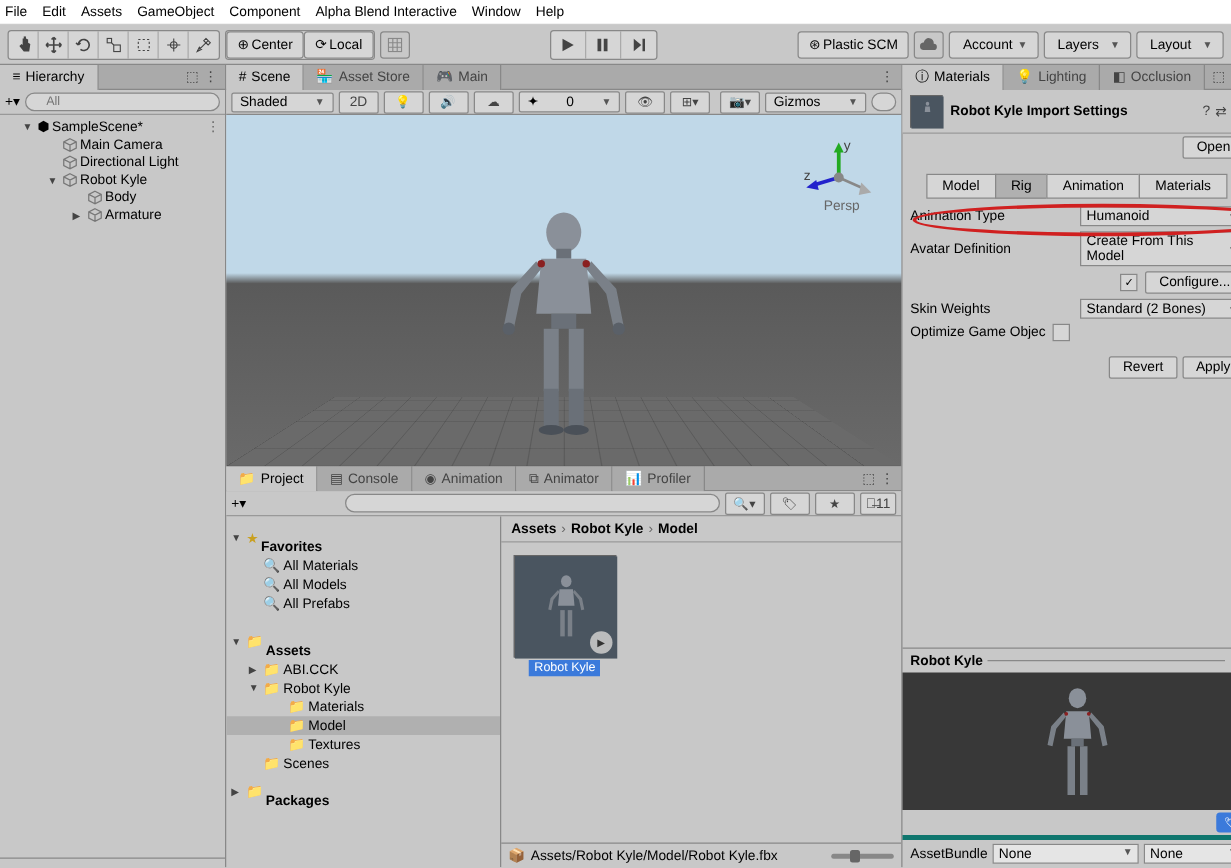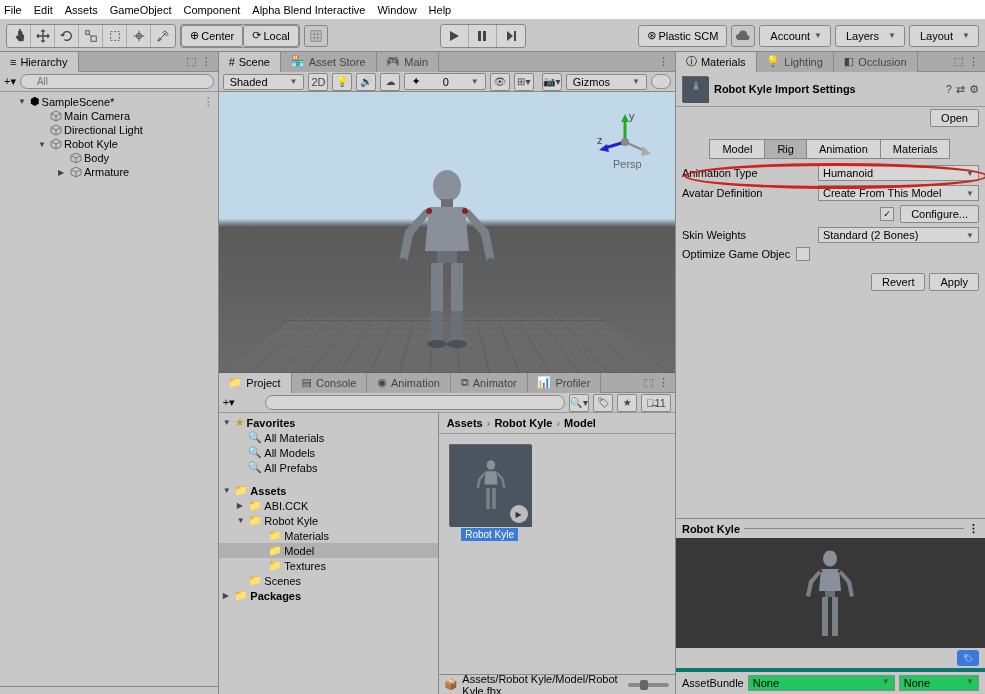--- a/index.html
+++ b/index.html
@@ -39,21 +39,21 @@
 .tree { background: #c8c8c8; flex: 1; overflow: auto; padding: 2px 0; }
 .tree-row { padding: 1px 4px; display: flex; align-items: center; gap: 2px; white-space: nowrap; }
 .tree-indent-1 { padding-left: 18px; }
 .tree-indent-2 { padding-left: 38px; }
 .tree-indent-3 { padding-left: 58px; }
 .fold { width: 10px; color: #444; font-size: 8px; }
 
 
 .scene-toolbar { background: #c8c8c8; padding: 2px 4px; display: flex; align-items: center; gap: 4px; height: 20px; border-bottom: 1px solid #888; }
 .scene-dd { padding: 1px 6px; border: 1px solid #888; border-radius: 2px; background: #d6d6d6; display: flex; align-items: center; gap: 22px; }
-.scene-btn { width: 20px; height: 18px; border: 1px solid #888; border-radius: 2px; background: #d6d6d6; display: flex; align-items: center; justify-content: center; font-size: 10px; color: #444; }
+.scene-btn { width: 32px; height: 18px; border: 1px solid #888; border-radius: 2px; background: #d6d6d6; display: flex; align-items: center; justify-content: center; font-size: 10px; color: #444; }
 .viewport { flex: 1; background: linear-gradient(to bottom, #c0d8e8 0%, #c0d8e8 45%, #5a5a5a 48%, #6a6a6a 100%); position: relative; overflow: hidden; }
 .ground { position: absolute; bottom: 0; left: 0; right: 0; height: 58%; background: #6a6a6a; background-image: repeating-linear-gradient(90deg, rgba(0,0,0,0.15) 0 1px, transparent 1px 30px), repeating-linear-gradient(0deg, rgba(0,0,0,0.15) 0 1px, transparent 1px 30px); transform: perspective(300px) rotateX(60deg); transform-origin: bottom; }
 .robot { position: absolute; left: 50%; top: 38%; transform: translate(-50%, -20%); }
 .gizmo { position: absolute; top: 20px; right: 20px; width: 60px; height: 60px; }
 .project-toolbar { background: #c8c8c8; padding: 2px 4px; display: flex; align-items: center; gap: 4px; height: 20px; border-bottom: 1px solid #999; }
 .project-body { flex: 1; display: flex; overflow: hidden; }
 .project-tree { width: 220px; border-right: 1px solid #888; overflow: auto; padding: 2px 0; }
 .project-content { flex: 1; display: flex; flex-direction: column; }
 .breadcrumb { padding: 4px 8px; border-bottom: 1px solid #999; display: flex; gap: 4px; align-items: center; font-weight: bold; }
 .breadcrumb .sep { color: #666; font-weight: normal; }
@@ -84,24 +84,24 @@
 .insp-btn-row { display: flex; justify-content: flex-end; gap: 4px; padding: 8px 0; }
 .red-circle { position: absolute; border: 3px solid #d02020; border-radius: 50%; width: 304px; height: 26px; top: -2px; left: 2px; pointer-events: none; }
 
 .preview-panel { border-top: 1px solid #888; display: flex; flex-direction: column; }
 .preview-header { padding: 3px 6px; display: flex; align-items: center; gap: 4px; font-weight: bold; }
 .preview-line { flex: 1; height: 1px; background: #888; }
 .preview-body { height: 110px; background: #383838; display: flex; align-items: center; justify-content: center; }
 .label-row { padding: 2px 6px; display: flex; justify-content: flex-end; }
 .label-tag { width: 22px; height: 16px; background: #3b7adb; border-radius: 3px; display: flex; align-items: center; justify-content: center; color: #fff; font-size: 8px; }
 .assetbundle-row { padding: 3px 6px; display: flex; align-items: center; gap: 4px; border-top: 4px solid #0f766e; }
-.ab-field { flex: 1; border: 1px solid #888; background: #22c55e; padding: 1px 4px; display: flex; justify-content: space-between; gap: 36px; }
+.ab-field { flex: 1; border: 1px solid #888; background: #e5e5e5; padding: 1px 4px; display: flex; justify-content: space-between; gap: 36px; }
 .ab-field.small { flex: 0 0 60px; }
 .selected-row { background: #b0b0b0; }
-.bold { font-weight: bold; }
+.bold { font-weight: bold; margin-top: 16px; }
 
 svg { display: block; }
 </style>
 </head>
 <body>
 
 <div class="menubar">
   <span>File</span>
   <span>Edit</span>
   <span>Assets</span>

